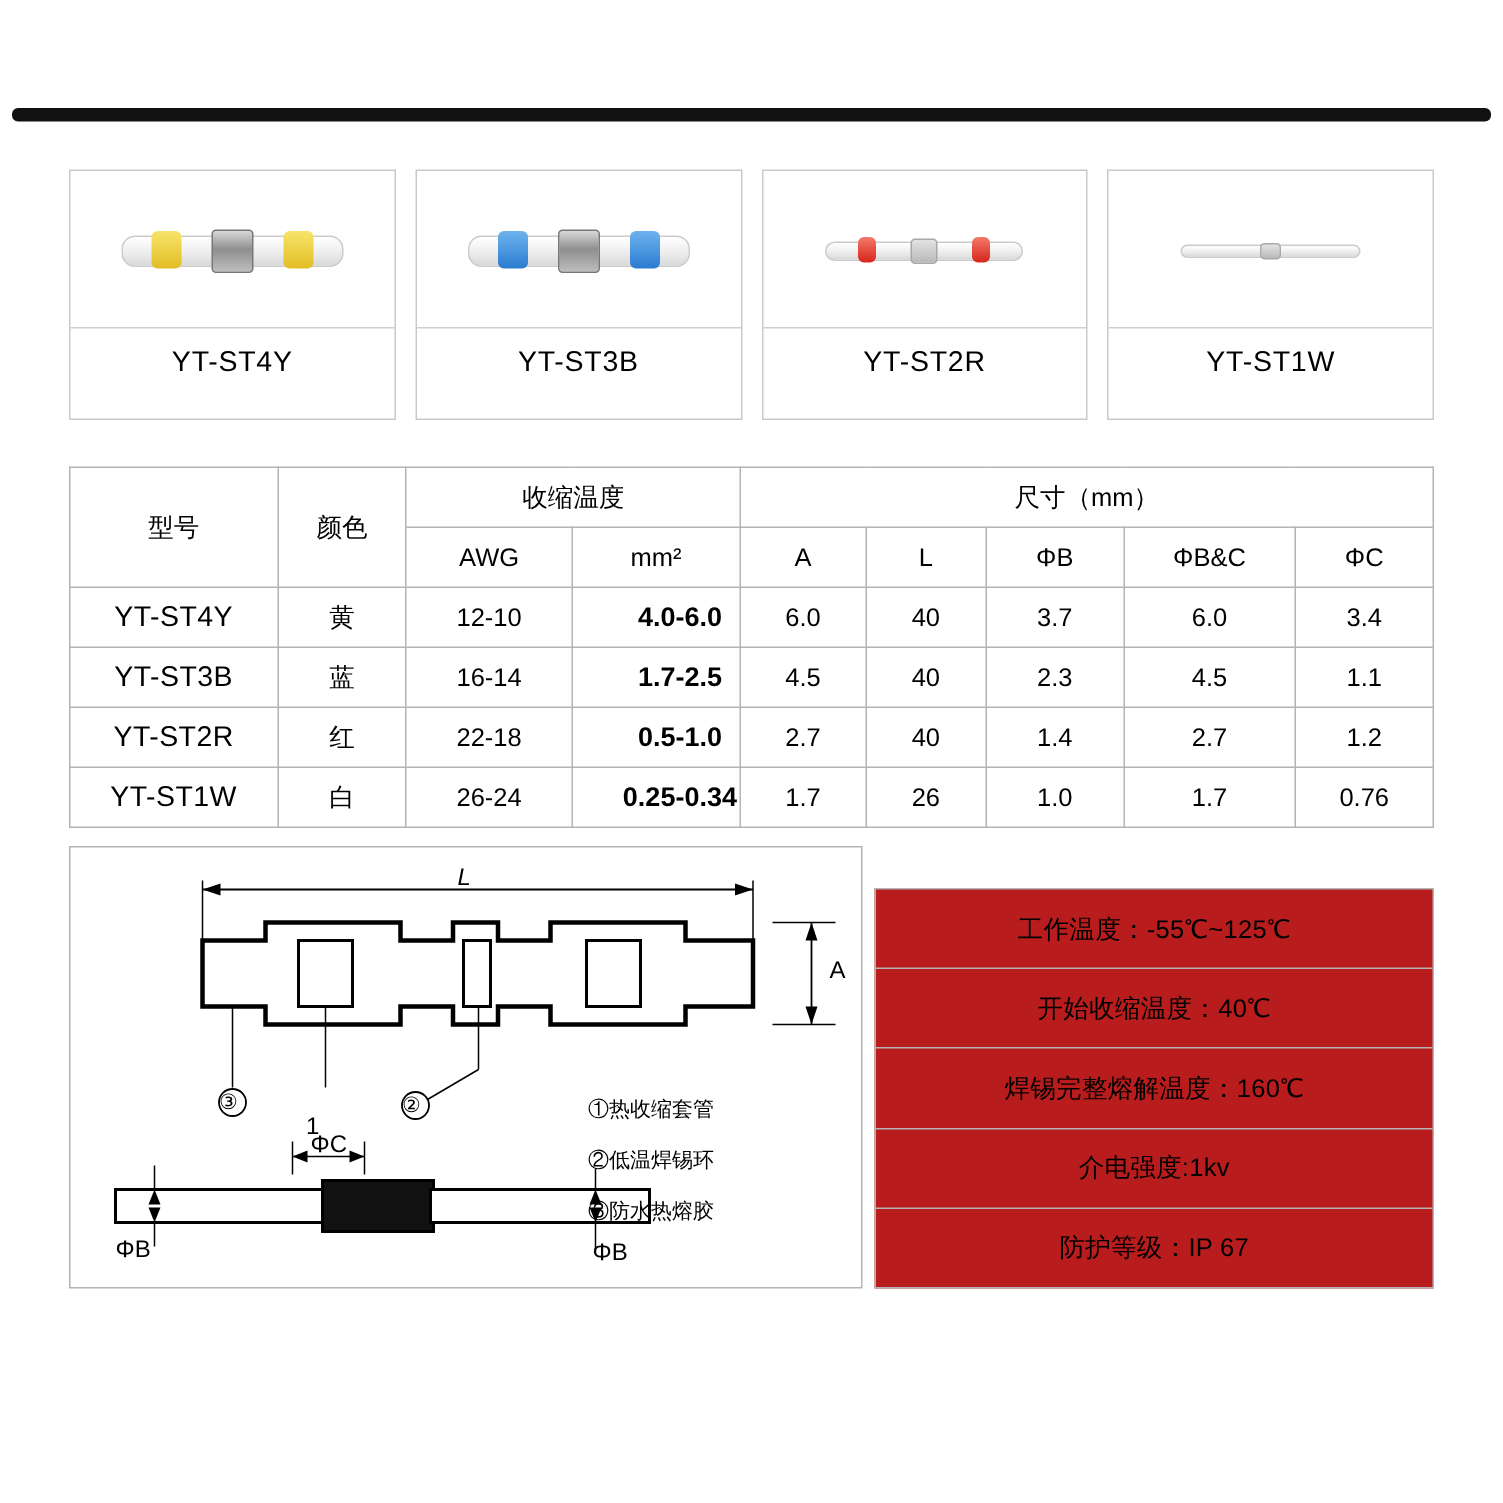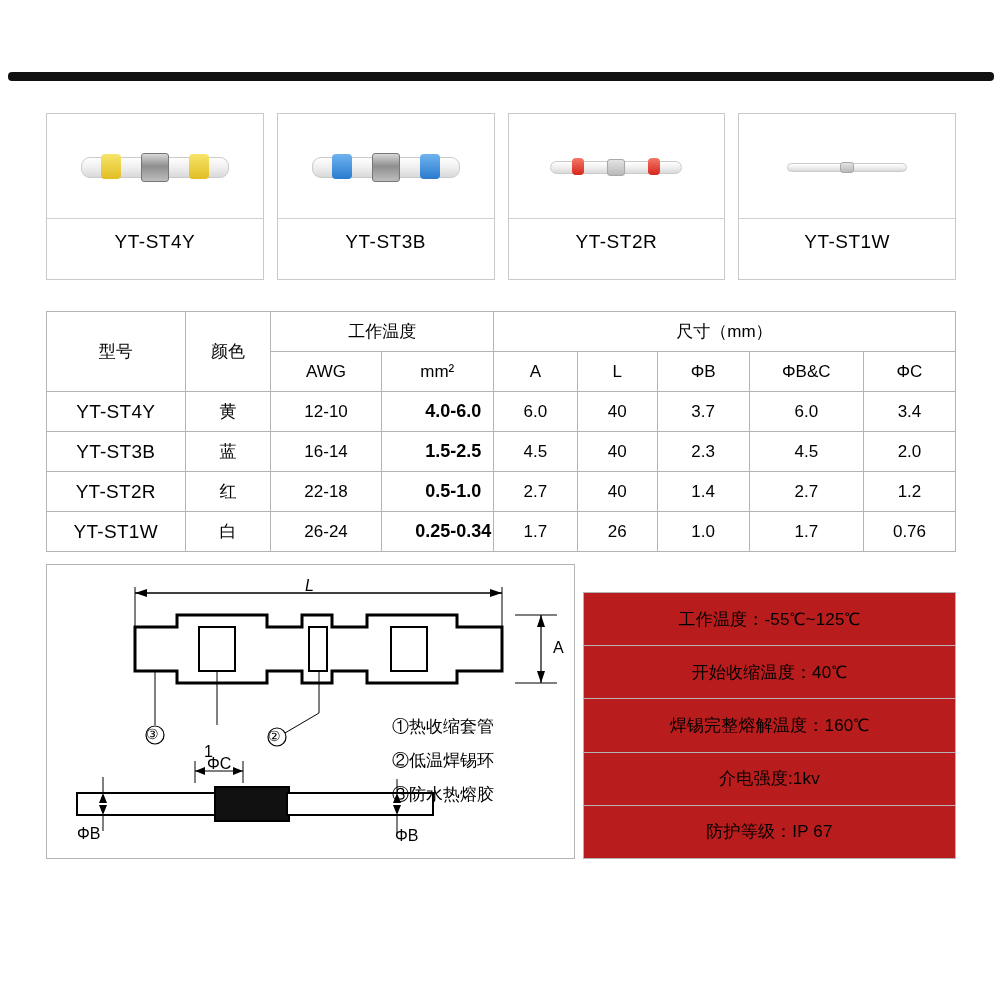--- a/index.html
+++ b/index.html
@@ -182,22 +182,22 @@
     align-items: center;
     justify-content: center;
     border-bottom: 1px solid #b4b4b4;
     font-size: 17px;
     letter-spacing: .2px;
   }
   .prop-row:last-child { border-bottom: none; }
   .legend {
     position: absolute;
     left: 345px;
-    top: 145px;
-    font-size: 17px;
+    top: 157px;
+    font-size: 14px;
     line-height: 34px;
   }
   .dim-label {
     position: absolute;
     font-size: 16px;
     font-style: italic;
   }
   svg { display: block; }
 </style>
 </head>
@@ -259,21 +259,21 @@
       <div class="card-label">YT-ST1W</div>
     </div>
 
   </div>
 
   <table class="spec">
     <thead>
       <tr>
         <th rowspan="2" style="width:136px;">型号</th>
         <th rowspan="2" style="width:84px;margin-left:40px;">颜色</th>
-        <th colspan="2" style="width:218px;">工作温度</th>
+        <th colspan="2" style="width:218px;">收缩温度</th>
         <th colspan="5">尺寸（mm）</th>
       </tr>
       <tr>
         <th style="width:108px;">AWG</th>
         <th style="width:110px;">mm²</th>
         <th style="width:82px;">A</th>
         <th style="width:78px;">L</th>
         <th style="width:90px;">ΦB</th>
         <th style="width:112px;">ΦB&amp;C</th>
         <th style="width:90px;">ΦC</th>
@@ -288,26 +288,26 @@
         <td>6.0</td>
         <td>40</td>
         <td>3.7</td>
         <td>6.0</td>
         <td>3.4</td>
       </tr>
       <tr>
         <td class="model">YT-ST3B</td>
         <td class="cn">蓝</td>
         <td>16-14</td>
-        <td class="bold">1.5-2.5</td>
+        <td class="bold">1.7-2.5</td>
         <td>4.5</td>
         <td>40</td>
         <td>2.3</td>
         <td>4.5</td>
-        <td>2.0</td>
+        <td>1.1</td>
       </tr>
       <tr>
         <td class="model">YT-ST2R</td>
         <td class="cn">红</td>
         <td>22-18</td>
         <td class="bold">0.5-1.0</td>
         <td>2.7</td>
         <td>40</td>
         <td>1.4</td>
         <td>2.7</td>

